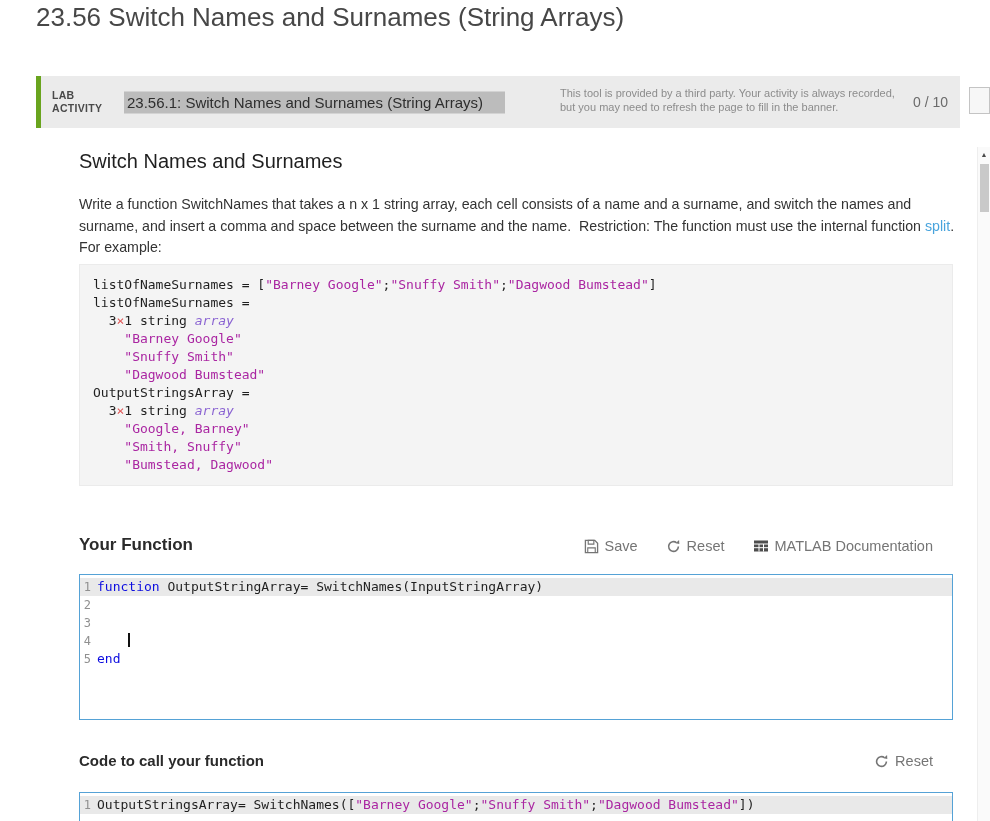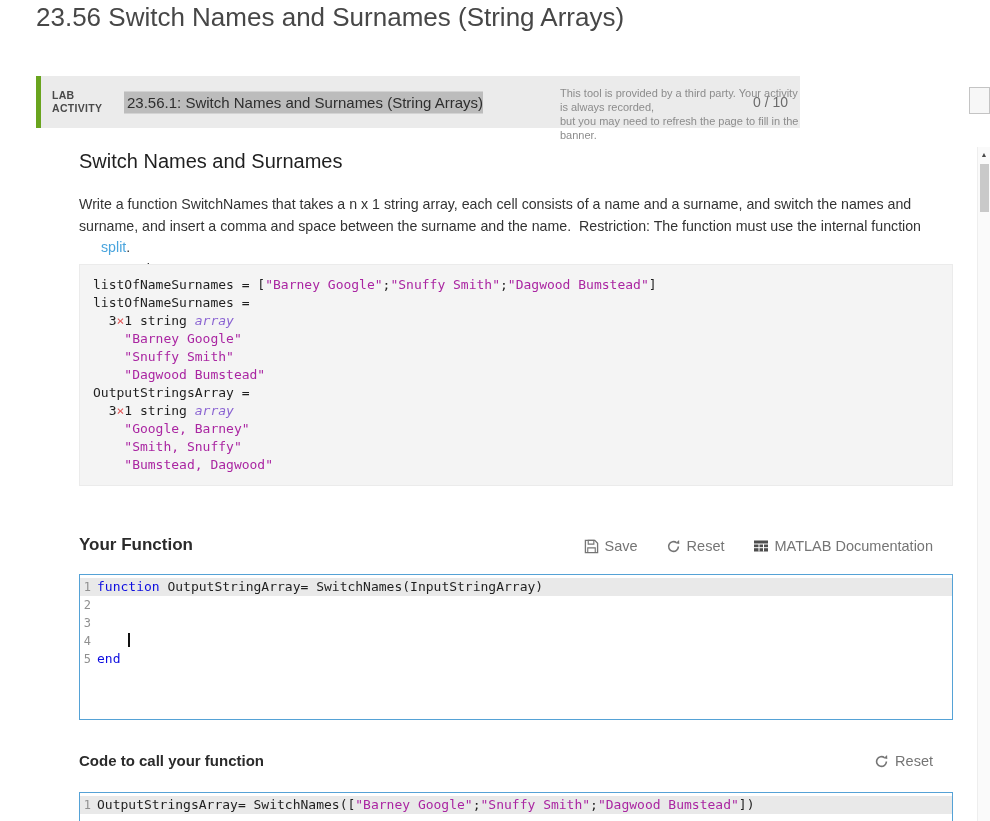--- a/index.html
+++ b/index.html
@@ -5,34 +5,34 @@
   * { margin:0; padding:0; box-sizing:border-box; }
   html,body { background:#fff; }
   body {
     position:relative; width:990px; height:821px; overflow:hidden;
     font-family:"Liberation Sans", sans-serif;
   }
 
   .page-title { position:absolute; left:36px; top:2px; font-size:26px; font-weight:400; color:#474747; }
 
   
-  .banner { position:absolute; left:36px; top:76px; width:764px; height:52px; background:var(--banner-bg,#ebebeb); }
+  .banner { position:absolute; left:36px; top:76px; width:924px; height:52px; background:var(--banner-bg,#ebebeb); }
   .green-bar { position:absolute; left:0; top:0; width:5px; height:100%; background:var(--accent-green,#69a41e); }
   .lab-label { position:absolute; left:16px; top:13px; font-size:10.5px; font-weight:700; color:#4a4a4a; line-height:13px; letter-spacing:.3px; }
   .activity-title { position:absolute; left:88px; top:50%; transform:translateY(-50%); font-size:15px; color:#2e2e2e; white-space:nowrap; }
-  .activity-title .hl { background:var(--selection-bg,#bcbcbc); padding:2px 0 3px 3px;margin-top:22px; }
+  .activity-title .hl { background:var(--selection-bg,#bcbcbc); padding:2px 22px 3px 3px;margin-top:22px; }
   .notice { position:absolute; left:524px; top:10px; font-size:11px; color:#8c8c8c; line-height:14px; }
   .score { position:absolute; right:12px; top:50%; transform:translateY(-50%); font-size:14px; color:#6b6b6b; }
   .side-box { position:absolute; left:969px; top:87px; width:21px; height:27px; background:#f7f7f7; border:1px solid #c4c4c4; }
 
   
   .problem-heading { position:absolute; left:79px; top:150px; font-size:20px; font-weight:400; color:#1f1f1f; }
   .problem-text { position:absolute; left:79px; top:194px; width:878px; }
   .desc { font-size:14.2px; color:#333; line-height:21.5px; white-space:pre-wrap; }
-  .split-link { color:var(--link,#49a4dd); text-decoration:none; cursor:pointer;margin-left:22px; }
+  .split-link { color:var(--link,#49a4dd); text-decoration:none; cursor:pointer; }
 
   
   .code-row { display:flex; line-height:18px; }
   .code-text { white-space:pre; }
   .gutter { flex:none; width:17px; text-align:right; padding-right:6px; color:#909090; font-size:12px; }
   .tok-plain   { color:var(--tok-plain,#1f1f1f); }
   .tok-keyword { color:var(--tok-keyword,#0d0de0); }
   .tok-string  { color:var(--tok-string,#aa26a2); }
   .tok-x       { color:var(--tok-x,#e05252); }
   .tok-type    { color:var(--tok-type,#8a63d2);font-style:italic; }

